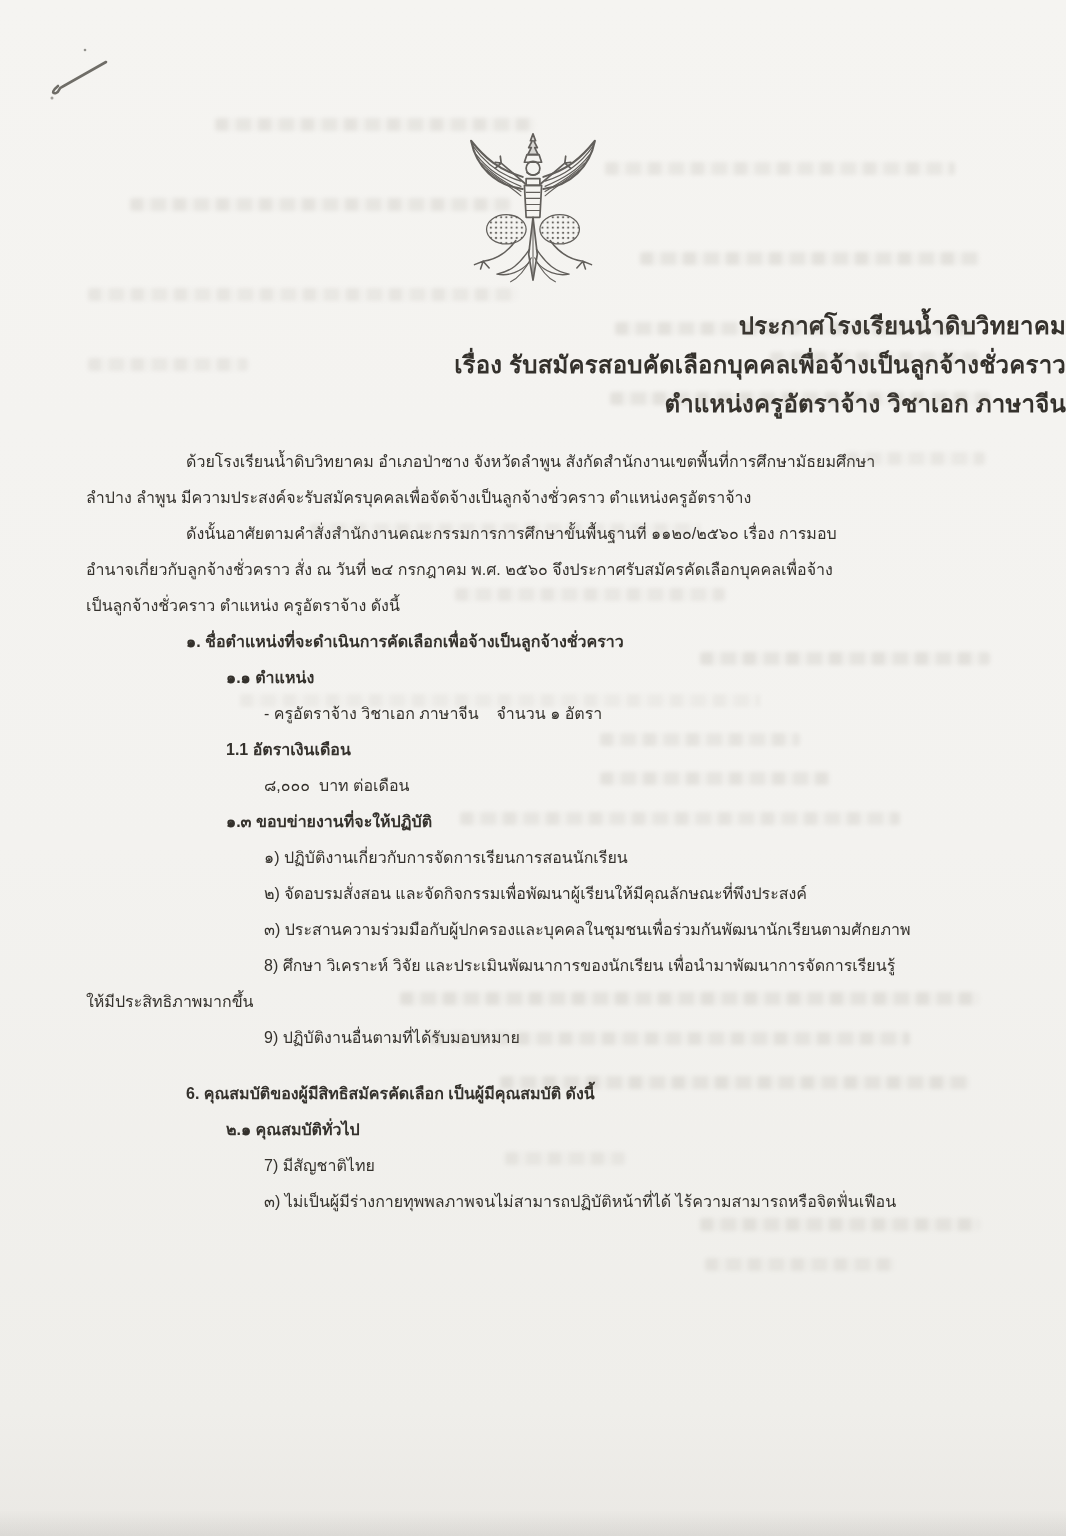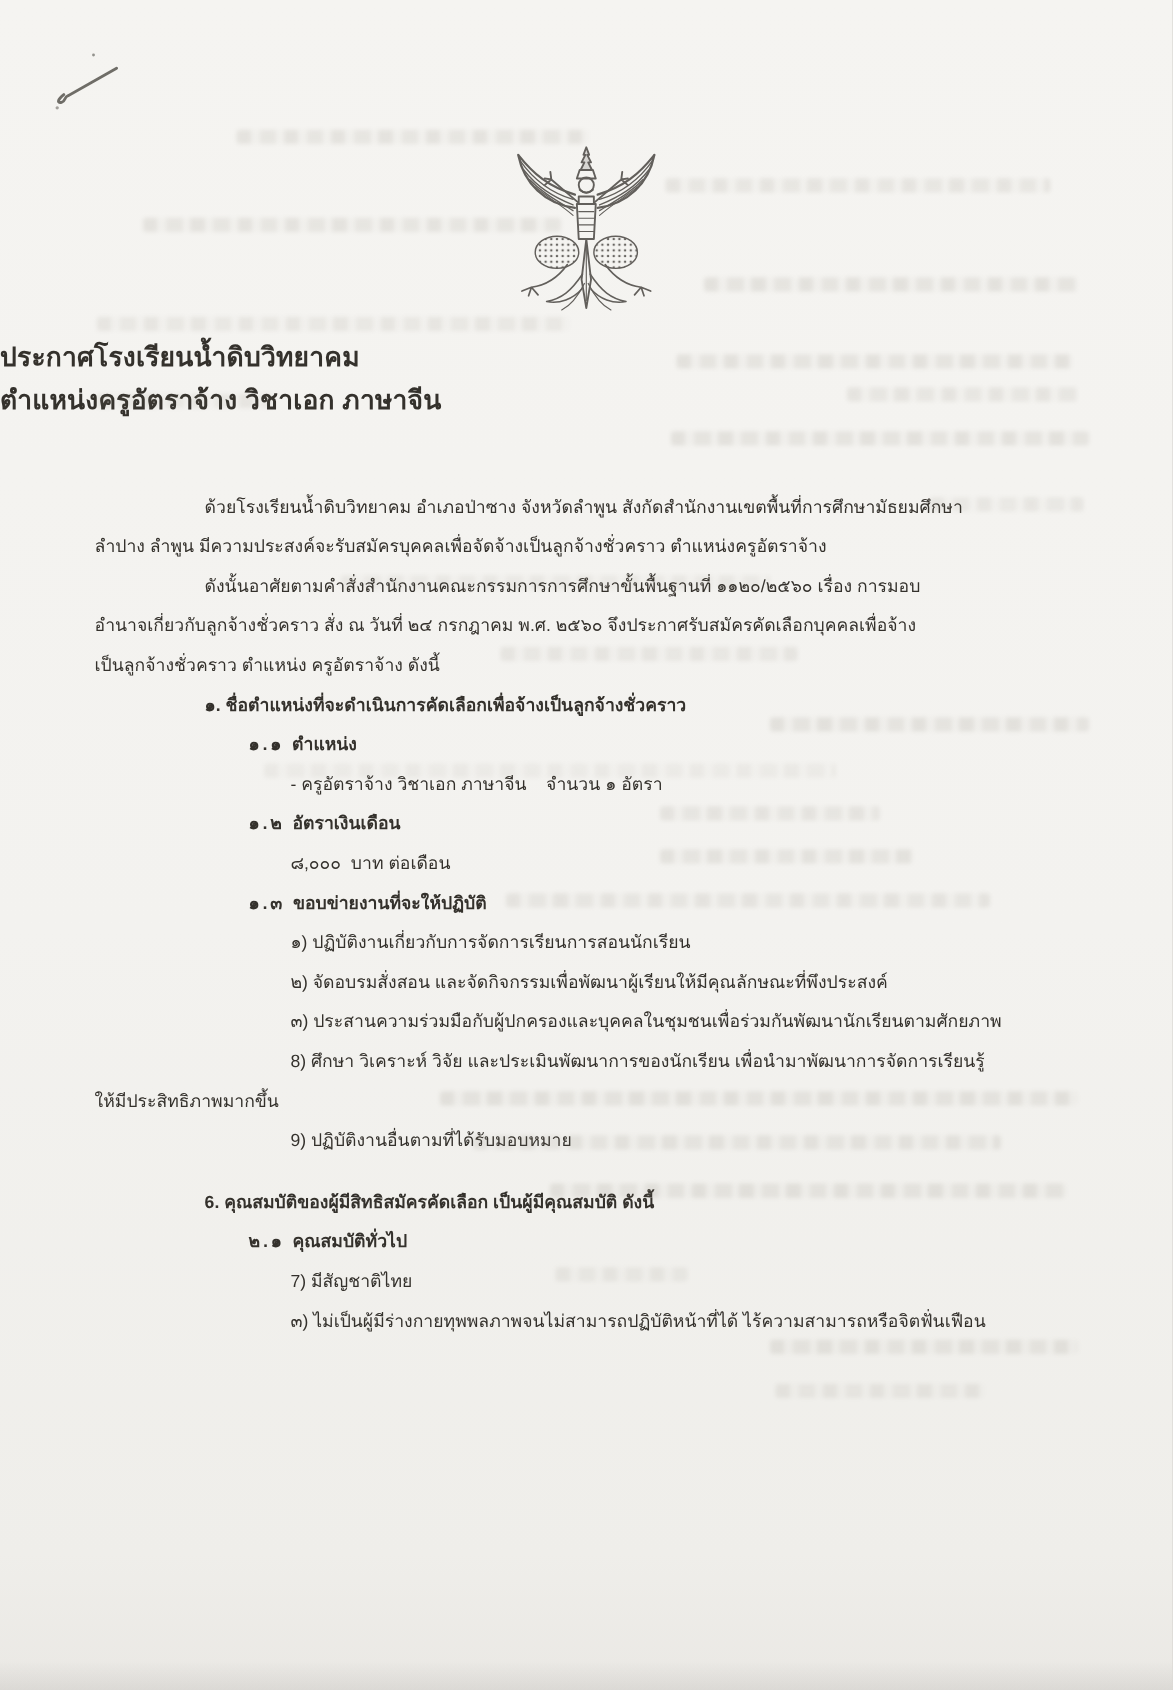--- a/index.html
+++ b/index.html
@@ -7,29 +7,29 @@
   .paper{
     position:relative;width:1066px;height:1536px;overflow:hidden;
     background:linear-gradient(180deg,#f5f4f1 0%,#f3f2ef 55%,#efeeea 92%,#eae8e4 100%);
     color:#34312c;
   }
   
   .pen-mark{position:absolute;left:38px;top:38px;width:90px;height:70px;}
   
   .emblem{position:absolute;left:50%;top:124px;transform:translateX(-50%);width:172px;height:178px;opacity:.88;}
   
-  .title-block{position:absolute;left:0;right:16px;top:306px;text-align:left;}
+  .title-block{position:absolute;left:0;right:0;top:306px;text-align:right;}
   .title-line{font-weight:bold;font-size:24px;line-height:39px;letter-spacing:.2px;}
   
   .doc-body{position:absolute;left:86px;right:72px;top:448px;}
   .line{white-space:pre-wrap;font-size:16px;line-height:28px;min-height:36px;}
   .bold{font-weight:bold;}
   .ind0{padding-left:0;}
   .ind1{padding-left:100px;}
-  .ind2{padding-left:140px;font-family:Liberation Mono, monospace;}
+  .ind2{padding-left:140px;}
   .ind3{padding-left:178px;}
   .gap{height:20px;}
   
   .ghost{
     position:absolute;height:13px;border-radius:3px;filter:blur(2px);
     background:repeating-linear-gradient(90deg,
       rgba(125,118,104,.5) 0 13px, rgba(125,118,104,.12) 13px 21px,
       rgba(125,118,104,.42) 21px 36px, rgba(125,118,104,.10) 36px 43px);
   }
   .shadow-bottom{position:absolute;left:0;right:0;bottom:0;height:26px;
@@ -89,33 +89,34 @@
       <path d="M104 142 C 116 160 126 168 142 171 C 128 174 114 168 105 158" stroke-width="1.6"></path>
       <path d="M98 152 C 90 168 82 176 74 180 M102 152 C 110 168 118 176 126 180" stroke-width="1.3"></path>
 
       <path d="M80 132 C 70 146 58 154 42 156 M42 156 l-10 4 m10 -4 l-3 9 m3 -9 l7 8" stroke-width="1.8"></path>
       <path d="M120 132 C 130 146 142 154 158 156 M158 156 l10 4 m-10 -4 l3 9 m-3 -9 l-7 8" stroke-width="1.8"></path>
     </g>
   </svg>
 
   <div class="title-block">
     <div class="title-line">ประกาศโรงเรียนน้ำดิบวิทยาคม</div>
+    <div class="title-line">เรื่อง รับสมัครสอบคัดเลือกบุคคลเพื่อจ้างเป็นลูกจ้างชั่วคราว</div>
     <div class="title-line">ตำแหน่งครูอัตราจ้าง วิชาเอก ภาษาจีน</div>
   </div>
 
   <div class="doc-body">
       <div class="line ind1">ด้วยโรงเรียนน้ำดิบวิทยาคม อำเภอป่าซาง จังหวัดลำพูน สังกัดสำนักงานเขตพื้นที่การศึกษามัธยมศึกษา</div>
       <div class="line ind0">ลำปาง ลำพูน มีความประสงค์จะรับสมัครบุคคลเพื่อจัดจ้างเป็นลูกจ้างชั่วคราว ตำแหน่งครูอัตราจ้าง</div>
       <div class="line ind1">ดังนั้นอาศัยตามคำสั่งสำนักงานคณะกรรมการการศึกษาขั้นพื้นฐานที่ ๑๑๒๐/๒๕๖๐ เรื่อง การมอบ</div>
       <div class="line ind0">อำนาจเกี่ยวกับลูกจ้างชั่วคราว สั่ง ณ วันที่ ๒๔ กรกฎาคม พ.ศ. ๒๕๖๐ จึงประกาศรับสมัครคัดเลือกบุคคลเพื่อจ้าง</div>
       <div class="line ind0">เป็นลูกจ้างชั่วคราว ตำแหน่ง ครูอัตราจ้าง ดังนี้</div>
       <div class="line ind1 bold">๑. ชื่อตำแหน่งที่จะดำเนินการคัดเลือกเพื่อจ้างเป็นลูกจ้างชั่วคราว</div>
       <div class="line ind2 bold">๑.๑ ตำแหน่ง</div>
       <div class="line ind3">- ครูอัตราจ้าง วิชาเอก ภาษาจีน    จำนวน ๑ อัตรา</div>
-      <div class="line ind2 bold">๑.๒ อัตราเงินเดือน</div>
+      <div class="line ind2 bold">1.1 อัตราเงินเดือน</div>
       <div class="line ind3">๘,๐๐๐  บาท ต่อเดือน</div>
       <div class="line ind2 bold">๑.๓ ขอบข่ายงานที่จะให้ปฏิบัติ</div>
       <div class="line ind3">๑) ปฏิบัติงานเกี่ยวกับการจัดการเรียนการสอนนักเรียน</div>
       <div class="line ind3">๒) จัดอบรมสั่งสอน และจัดกิจกรรมเพื่อพัฒนาผู้เรียนให้มีคุณลักษณะที่พึงประสงค์</div>
       <div class="line ind3">๓) ประสานความร่วมมือกับผู้ปกครองและบุคคลในชุมชนเพื่อร่วมกันพัฒนานักเรียนตามศักยภาพ</div>
       <div class="line ind3">8) ศึกษา วิเคราะห์ วิจัย และประเมินพัฒนาการของนักเรียน เพื่อนำมาพัฒนาการจัดการเรียนรู้</div>
       <div class="line ind0">ให้มีประสิทธิภาพมากขึ้น</div>
       <div class="line ind3">9) ปฏิบัติงานอื่นตามที่ได้รับมอบหมาย</div>
       <div class="gap"></div>
       <div class="line ind1 bold">6. คุณสมบัติของผู้มีสิทธิสมัครคัดเลือก เป็นผู้มีคุณสมบัติ ดังนี้</div>

